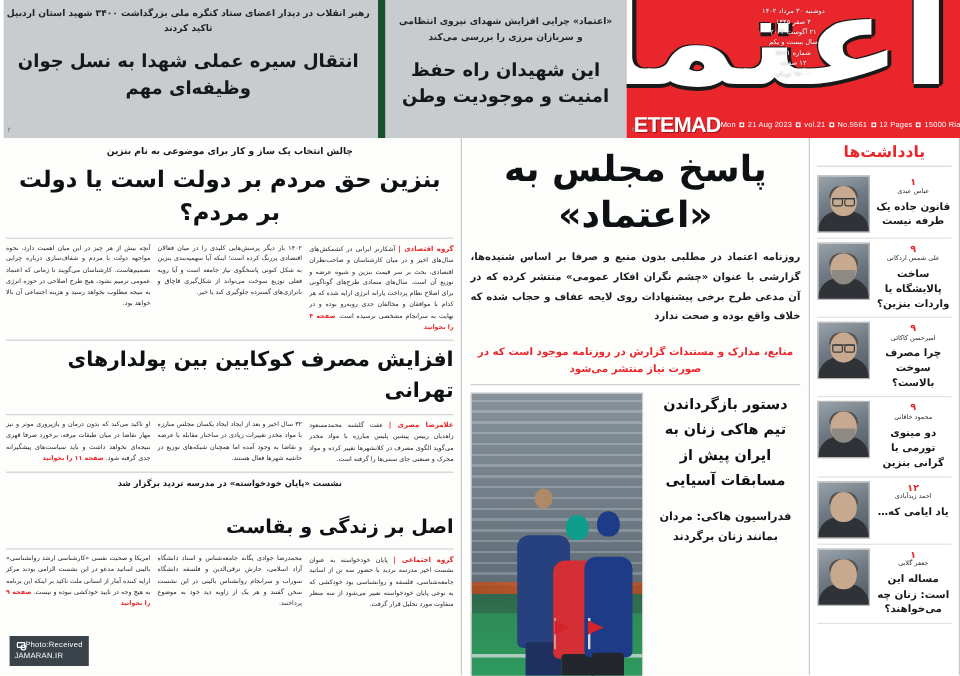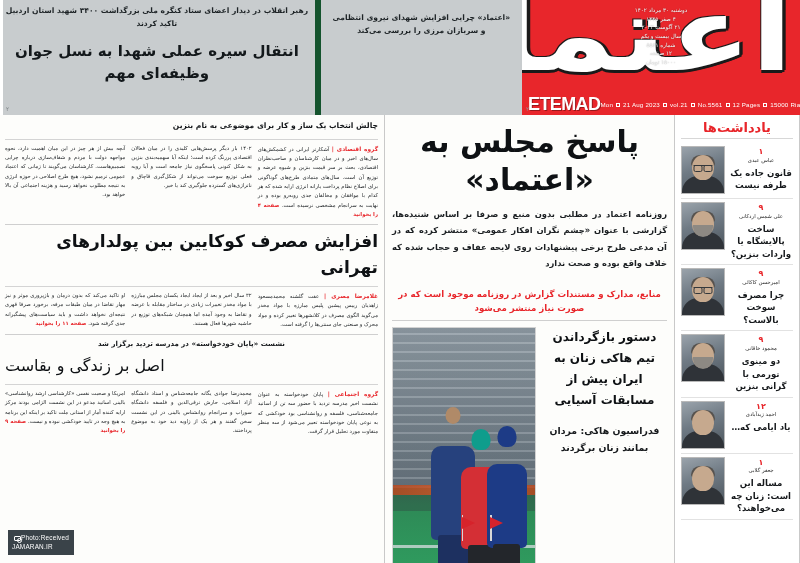--- a/index.html
+++ b/index.html
@@ -388,21 +388,21 @@
   }
 
   
   .left {
     flex: 1 1 auto;
     padding: 5px 6px 0 5px;
     direction: rtl;
   }
   .lead-kicker {
     font-size: 7.6px;
-    text-align: right;
+    text-align: center;
     color: #15181b;
     font-weight: bold;
     line-height: 1.7;
   }
   .lead-title {
     font-size: 19px;
     text-align: center;
     font-weight: bold;
     line-height: 1.45;
     color: #0e1114;
@@ -440,23 +440,23 @@
     font-weight: bold; line-height: 1.7;
   }
   .lead-title2 {
     font-size: 17px;
     text-align: right; font-weight: bold;
     line-height: 1.5; color: #0e1114;
     letter-spacing: -.5px; margin-top: 3px;
   }
   .lead-title3 {
     font-size: 16px;
-    text-align: left; font-weight: normal;
+    text-align: right; font-weight: bold;
     line-height: 1.5; color: #0e1114;
-    letter-spacing: -.5px; margin-top: 3px;
+    letter-spacing: -.5px; margin-top: 17px;
   }
   .photo-credit {
     position: absolute;
     left: 8px; bottom: 8px;
     background: #3a4349;
     color: #ffffff;
     font-size: 6.4px;
     line-height: 1.5;
     padding: 3px 5px 3px 4px;
     direction: ltr;
@@ -502,20 +502,21 @@
         <div class="meta">
           <span>Mon</span><span class="sep"></span><span>21 Aug 2023</span><span class="sep"></span><span>vol.21</span><span class="sep"></span><span>No.5561</span><span class="sep"></span><span>12  Pages</span><span class="sep"></span><span>15000  Rials</span>
         </div>
       </div>
       <div class="page-num-mast">۲</div>
     </div>
 
     <div class="banner">
       <div class="teaser right">
         <div class="teaser-kicker">«اعتماد» چرایی افزایش شهدای نیروی انتظامی و سربازان مرزی را بررسی می‌کند</div>
+        <div class="teaser-title">این شهیدان راه حفظ امنیت و موجودیت وطن</div>
       </div>
       <div class="teaser left">
         <div class="teaser-kicker">رهبر انقلاب در دیدار اعضای ستاد کنگره ملی بزرگداشت ۳۴۰۰ شهید استان اردبیل تاکید کردند</div>
         <div class="teaser-title">انتقال سیره عملی شهدا به نسل جوان وظیفه‌ای مهم</div>
       </div>
       <div class="page-num-banner">۲</div>
     </div>
   </div>
 
   <div class="body">
@@ -663,20 +664,21 @@
           </div>
 
         </div>
       </div>
     </div>
 
     <div class="left">
 
       <div>
         <div class="lead-kicker">چالش انتخاب یک ساز و کار برای موضوعی به نام بنزین</div>
+        <div class="lead-title">بنزین حق مردم بر دولت است یا دولت بر مردم؟</div>
         <div class="cols3">
           <div class="col">
             <span class="sec">گروه اقتصادی |</span>
             <span>آشکارتر ایرانی در کشمکش‌های سال‌های اخیر و در میان کارشناسان و صاحب‌نظران اقتصادی، بحث بر سر قیمت بنزین و شیوه عرضه و توزیع آن است. سال‌های متمادی طرح‌های گوناگونی برای اصلاح نظام پرداخت یارانه انرژی ارایه شده که هر کدام با موافقان و مخالفان جدی روبه‌رو بوده و در نهایت به سرانجام مشخصی نرسیده است.</span>
             <span class="pg">صفحه ۴ را بخوانید</span>
           </div>
           <div class="col">
             <span>۱۴۰۲ بار دیگر پرسش‌هایی کلیدی را در میان فعالان اقتصادی پررنگ کرده است؛ اینکه آیا سهمیه‌بندی بنزین به شکل کنونی پاسخگوی نیاز جامعه است و آیا رویه فعلی توزیع سوخت می‌تواند از شکل‌گیری قاچاق و ناترازی‌های گسترده جلوگیری کند یا خیر.</span>
           </div>
           <div class="col">

